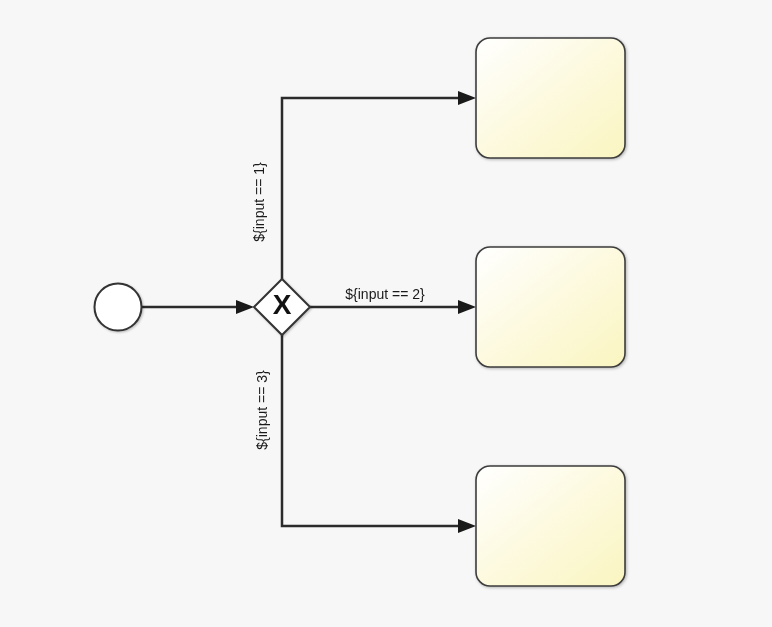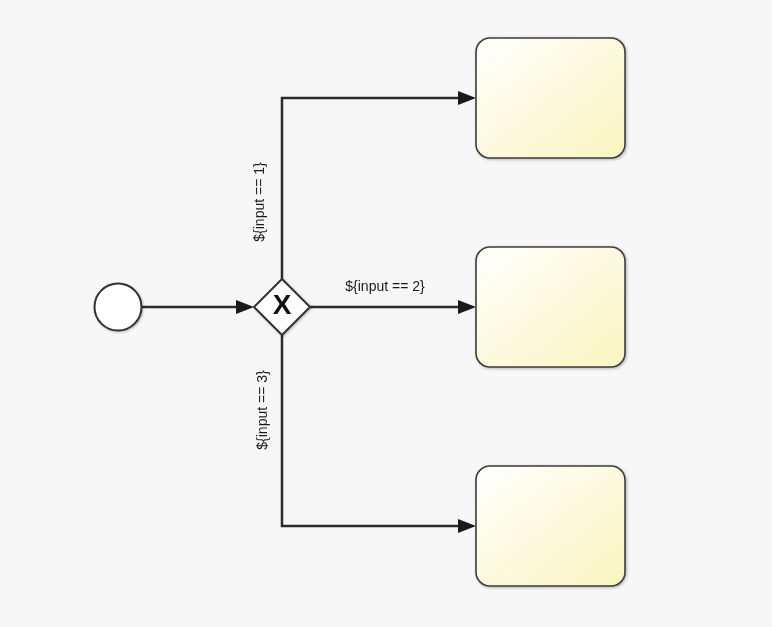--- a/index.html
+++ b/index.html
@@ -101,17 +101,17 @@
 
     <rect class="task-rect" x="476" y="38" width="149" height="120" rx="14" ry="14"></rect>
     <rect class="task-rect" x="476" y="247" width="149" height="120" rx="14" ry="14"></rect>
     <rect class="task-rect" x="476" y="466" width="149" height="120" rx="14" ry="14"></rect>
   </svg>
 
   <div class="gateway-x">X</div>
 
   <div class="cond-label vertical" style="left:259px; top:202px;">${input == 1}</div>
 
-  <div class="cond-label" style="left:385px; top:286px;">${input == 2}</div>
+  <div class="cond-label" style="left:385px; top:294px;">${input == 2}</div>
 
   <div class="cond-label vertical" style="left:262px; top:410px;">${input == 3}</div>
 
 </div>
 
 </body></html>

